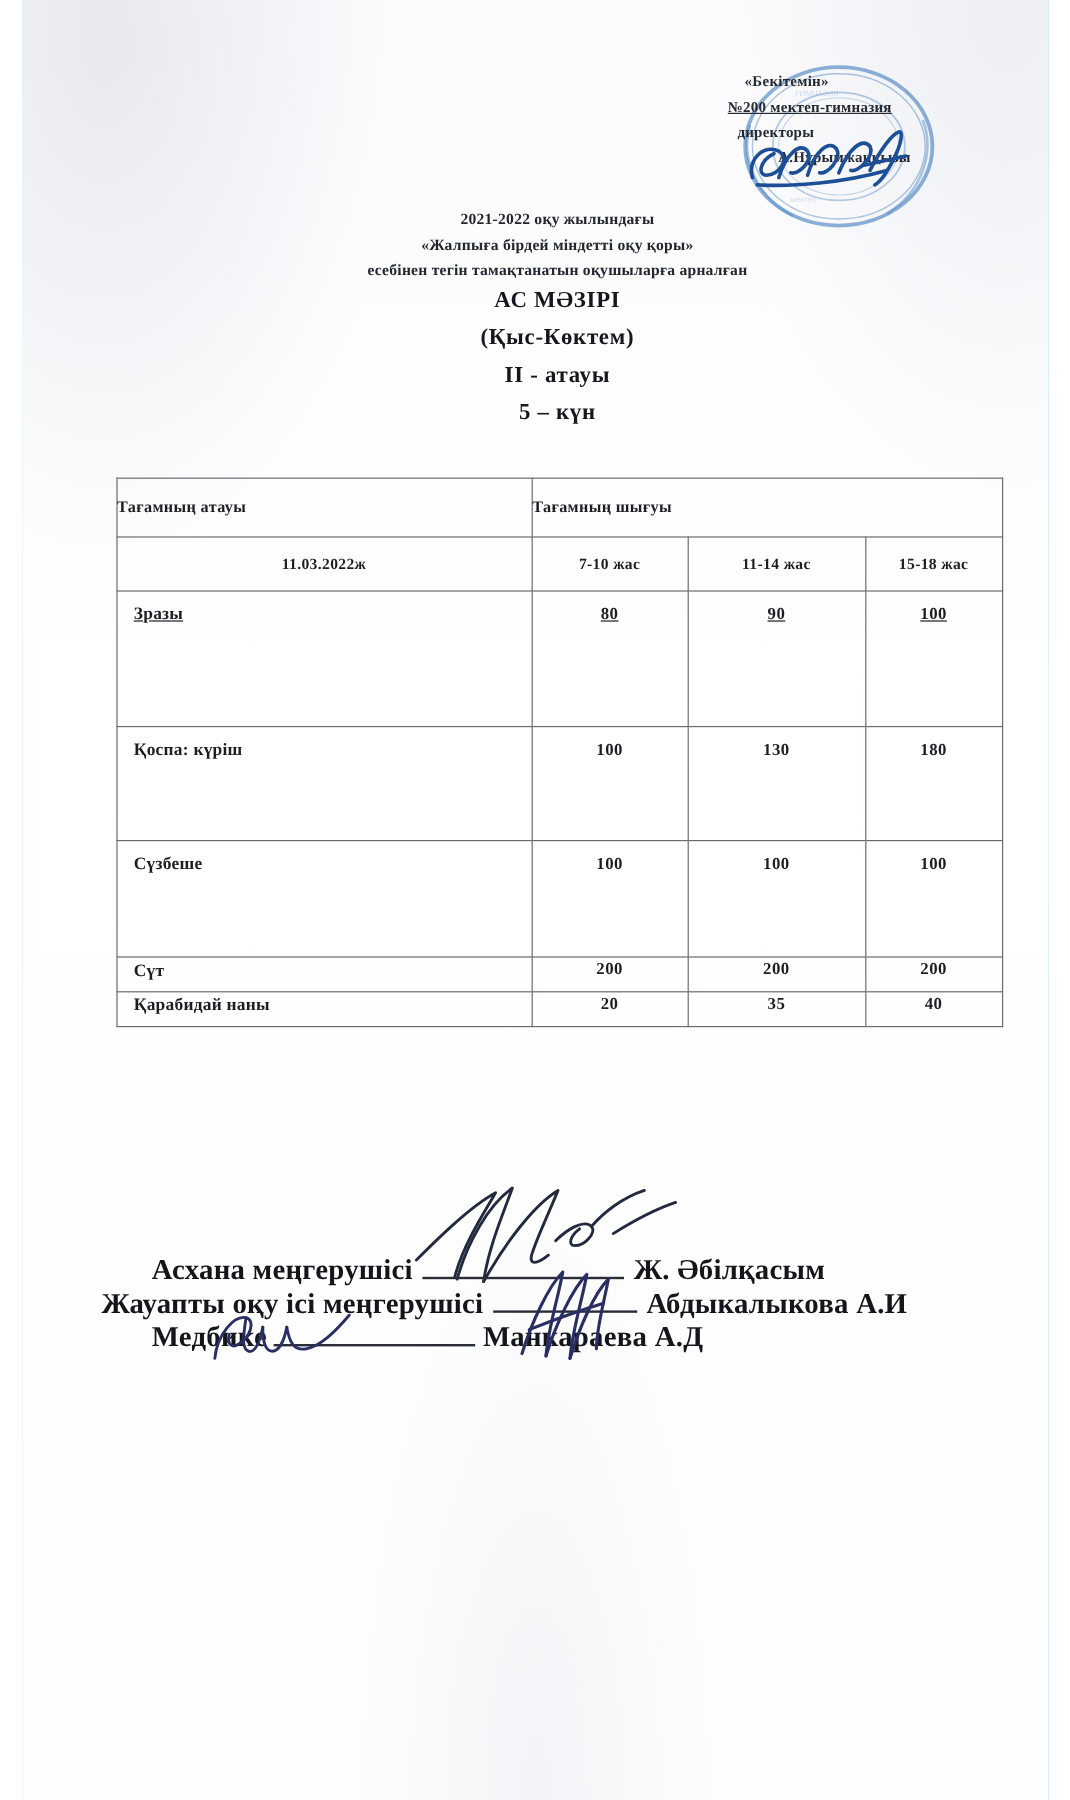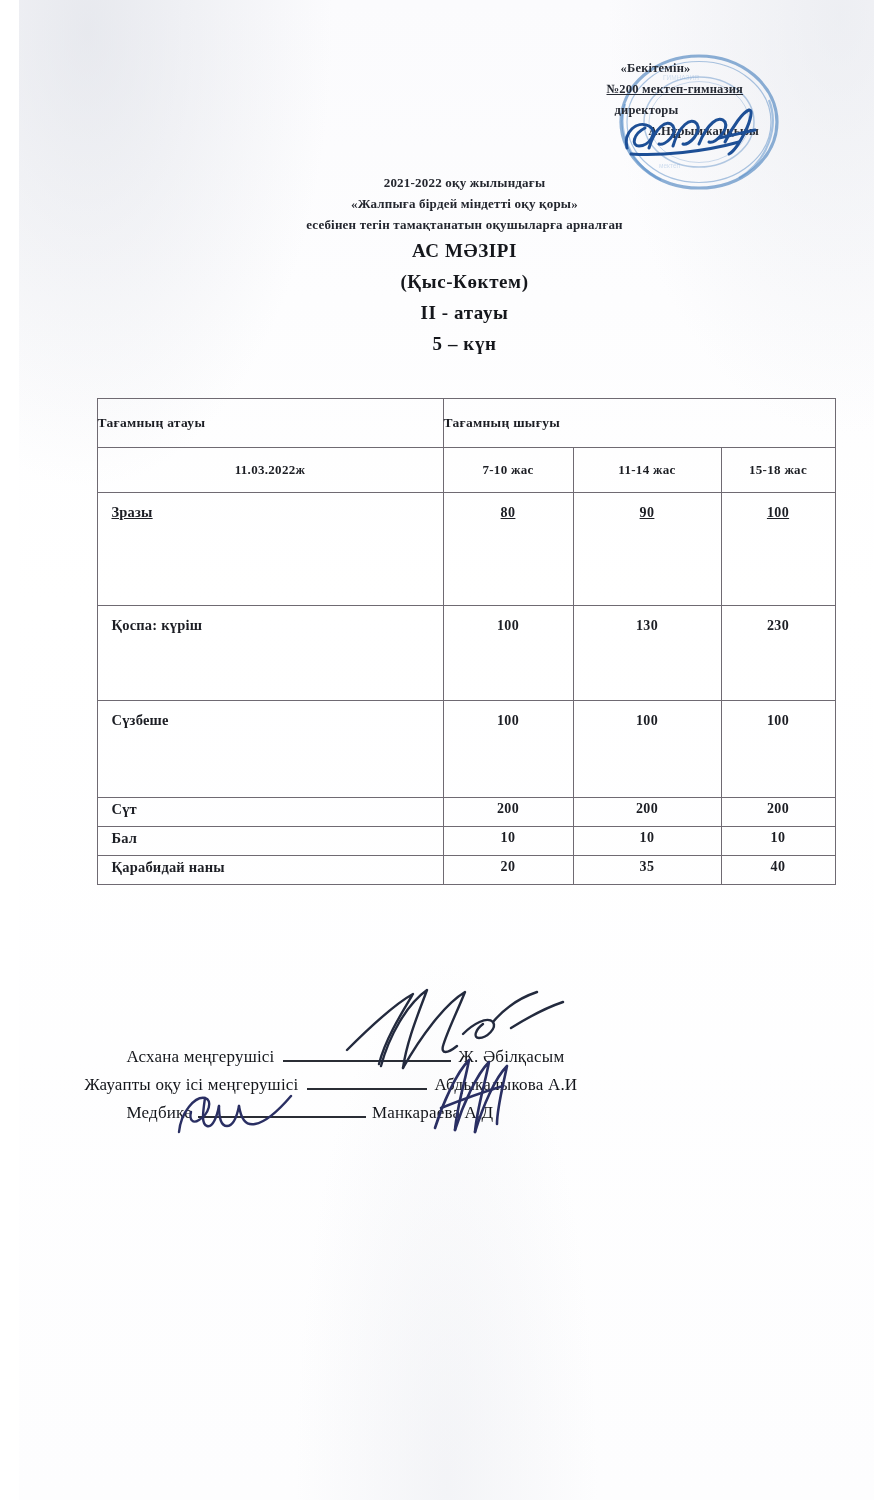--- a/index.html
+++ b/index.html
@@ -152,22 +152,22 @@
   .sig-block {
     position: absolute;
     left: 66px;
     top: 1046px;
     width: 760px;
     z-index: 3;
   }
   .sig-row {
     position: relative;
     height: 28px;
-    font-weight: normal;
-    font-size: 17px;
+    font-weight: bold;
+    font-size: 24px;
     letter-spacing: .2px;
     color: #14161b;
     white-space: nowrap;
   }
   .sig-row .role { display: inline-block; }
   .sig-row .rule {
     display: inline-block;
     border-bottom: 2px solid #2a2d35;
     height: 14px;
     vertical-align: baseline;
@@ -265,39 +265,33 @@
       <tr class="r-tall">
         <td class="dish">Зразы</td>
         <td class="num">80</td>
         <td class="num">90</td>
         <td class="num">100</td>
       </tr>
       <tr class="r-mid">
         <td class="dish">Қоспа: күріш</td>
         <td class="num">100</td>
         <td class="num">130</td>
-        <td class="num">230</td>
+        <td class="num">180</td>
       </tr>
       <tr class="r-mid2">
         <td class="dish">Сүзбеше</td>
         <td class="num">100</td>
         <td class="num">100</td>
         <td class="num">100</td>
       </tr>
       <tr class="r-thin">
         <td class="dish">Сүт</td>
         <td class="num">200</td>
         <td class="num">200</td>
         <td class="num">200</td>
-      </tr>
-      <tr class="r-thin">
-        <td class="dish">Бал</td>
-        <td class="num">10</td>
-        <td class="num">10</td>
-        <td class="num">10</td>
       </tr>
       <tr class="r-thin">
         <td class="dish">Қарабидай наны</td>
         <td class="num">20</td>
         <td class="num">35</td>
         <td class="num">40</td>
       </tr>
     </tbody>
   </table>
 

